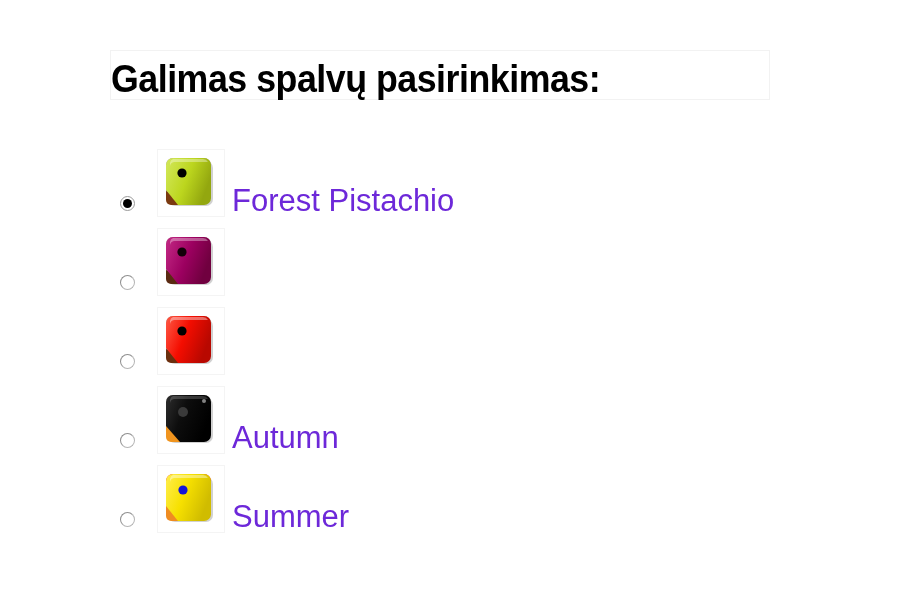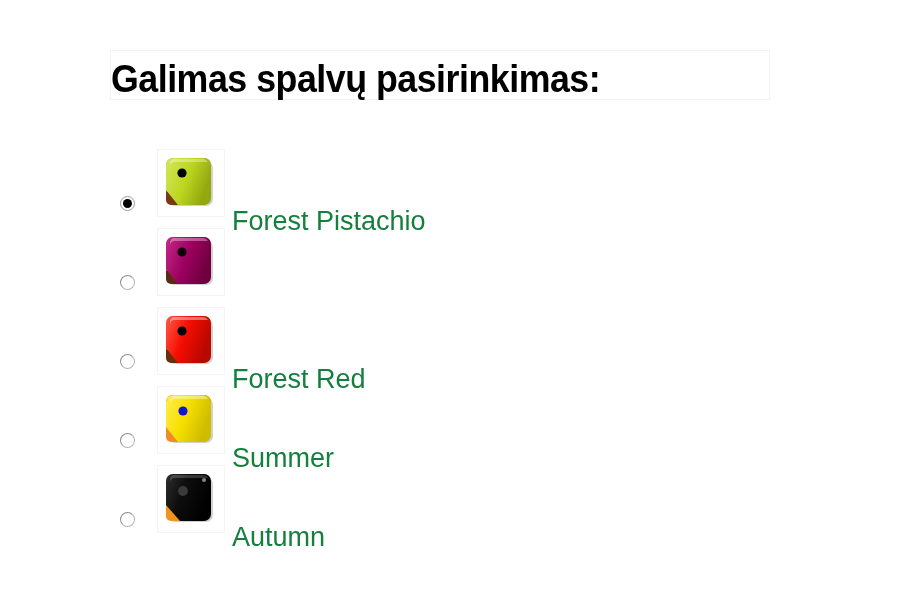--- a/index.html
+++ b/index.html
@@ -104,25 +104,24 @@
     height: 52px;
   }
 
   .icon svg { display: block; }
 
   
   .option-label {
     position: absolute;
     left: 232px;
     top: 46px;
-    font-size: 27px;
+    font-size: 31px;
     line-height: 32px;
     white-space: nowrap;
-    color: #15803d;
-    margin-top: 20px;
+    color: #6d28d9;
   }
 </style>
 </head>
 <body>
 
 <div class="page">
 
   <div class="title-cell">
     <div class="title-text">Galimas spalvų pasirinkimas:</div>
   </div>
@@ -190,45 +189,20 @@
             </defs>
             <rect x="3" y="4" width="45" height="45" rx="7" fill="#000" opacity="0.18"></rect>
             <rect x="1" y="1" width="45" height="45" rx="7" fill="#9a958f"></rect>
             <path d="M1 34 L1 43 a5 5 0 0 0 5 5 L27 48 L1 34 Z" fill="#6b2f0e"></path>
             <path d="M1 8 a7 7 0 0 1 7 -7 L39 1 a7 7 0 0 1 7 7 L46 41 a7 7 0 0 1 -7 7 L13 48 L1 33 Z" fill="url(#g2)"></path>
             <circle cx="17" cy="16" r="4.6" fill="#000000"></circle>
             <path d="M8 2 L38 2 a6 6 0 0 1 5 3 L9 5 a5 5 0 0 0 -4 4 L5 6 a5 5 0 0 1 3 -4 Z" fill="#ffffff" opacity="0.4"></path>
           </svg>
         </div>
       </div>
-      <div class="option-label">Forest Red</div>
-    </div>
-
-    <div class="option-row">
-      <div class="radio"></div>
-      <div class="icon-cell">
-        <div class="icon">
-          <svg width="52" height="52" viewBox="0 0 52 52" xmlns="http://www.w3.org/2000/svg">
-            <defs>
-              <linearGradient id="g3" x1="0" y1="0" x2="1" y2="0.4">
-                <stop offset="0" stop-color="#ffee4d"></stop>
-                <stop offset="0.5" stop-color="#f6e000"></stop>
-                <stop offset="1" stop-color="#d0bc00"></stop>
-              </linearGradient>
-            </defs>
-            <rect x="3" y="4" width="45" height="45" rx="7" fill="#000" opacity="0.18"></rect>
-            <rect x="1" y="1" width="45" height="45" rx="7" fill="#e52210"></rect>
-            <path d="M1 22 L1 43 a5 5 0 0 0 5 5 L30 48 L1 20 Z" fill="#ef8c22"></path>
-            <path d="M1 8 a7 7 0 0 1 7 -7 L39 1 a7 7 0 0 1 7 7 L46 41 a7 7 0 0 1 -7 7 L13 48 L1 33 Z" fill="url(#g3)"></path>
-            <circle cx="18" cy="17" r="4.6" fill="#1414d8"></circle>
-            <path d="M8 2 L38 2 a6 6 0 0 1 5 3 L9 5 a5 5 0 0 0 -4 4 L5 6 a5 5 0 0 1 3 -4 Z" fill="#ffffff" opacity="0.4"></path>
-          </svg>
-        </div>
-      </div>
-      <div class="option-label">Summer</div>
     </div>
 
     <div class="option-row">
       <div class="radio"></div>
       <div class="icon-cell">
         <div class="icon">
           <svg width="52" height="52" viewBox="0 0 52 52" xmlns="http://www.w3.org/2000/svg">
             <defs>
               <linearGradient id="g4" x1="0" y1="0" x2="1" y2="0.4">
                 <stop offset="0" stop-color="#2e2e2e"></stop>
@@ -242,14 +216,38 @@
             <path d="M1 8 a7 7 0 0 1 7 -7 L39 1 a7 7 0 0 1 7 7 L46 41 a7 7 0 0 1 -7 7 L15 48 L1 32 Z" fill="url(#g4)"></path>
             <circle cx="18" cy="18" r="5" fill="#3a3a3a"></circle>
             <circle cx="39" cy="7" r="2" fill="#ffffff" opacity="0.5"></circle>
             <path d="M8 2 L38 2 a6 6 0 0 1 5 3 L9 5 a5 5 0 0 0 -4 4 L5 6 a5 5 0 0 1 3 -4 Z" fill="#ffffff" opacity="0.18"></path>
           </svg>
         </div>
       </div>
       <div class="option-label">Autumn</div>
     </div>
 
+    <div class="option-row">
+      <div class="radio"></div>
+      <div class="icon-cell">
+        <div class="icon">
+          <svg width="52" height="52" viewBox="0 0 52 52" xmlns="http://www.w3.org/2000/svg">
+            <defs>
+              <linearGradient id="g3" x1="0" y1="0" x2="1" y2="0.4">
+                <stop offset="0" stop-color="#ffee4d"></stop>
+                <stop offset="0.5" stop-color="#f6e000"></stop>
+                <stop offset="1" stop-color="#d0bc00"></stop>
+              </linearGradient>
+            </defs>
+            <rect x="3" y="4" width="45" height="45" rx="7" fill="#000" opacity="0.18"></rect>
+            <rect x="1" y="1" width="45" height="45" rx="7" fill="#e52210"></rect>
+            <path d="M1 22 L1 43 a5 5 0 0 0 5 5 L30 48 L1 20 Z" fill="#ef8c22"></path>
+            <path d="M1 8 a7 7 0 0 1 7 -7 L39 1 a7 7 0 0 1 7 7 L46 41 a7 7 0 0 1 -7 7 L13 48 L1 33 Z" fill="url(#g3)"></path>
+            <circle cx="18" cy="17" r="4.6" fill="#1414d8"></circle>
+            <path d="M8 2 L38 2 a6 6 0 0 1 5 3 L9 5 a5 5 0 0 0 -4 4 L5 6 a5 5 0 0 1 3 -4 Z" fill="#ffffff" opacity="0.4"></path>
+          </svg>
+        </div>
+      </div>
+      <div class="option-label">Summer</div>
+    </div>
+
   </div>
 </div>
 
 </body></html>

